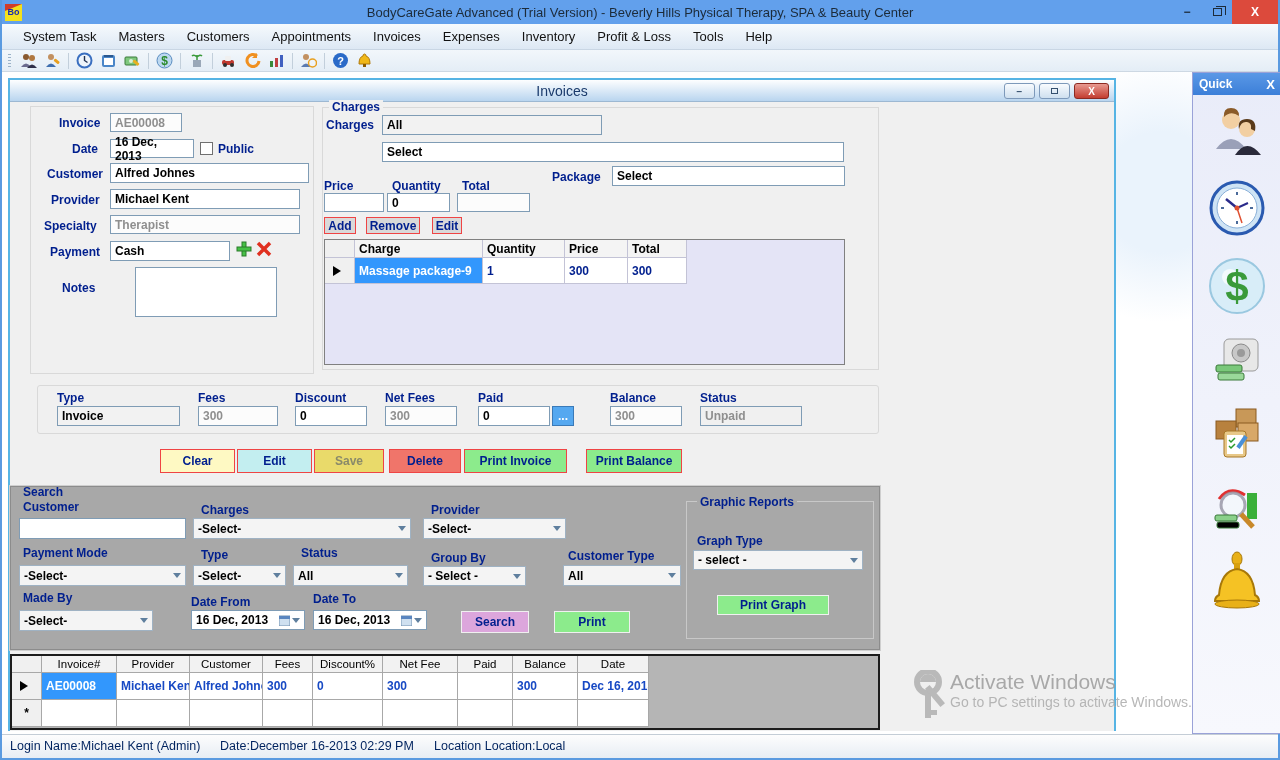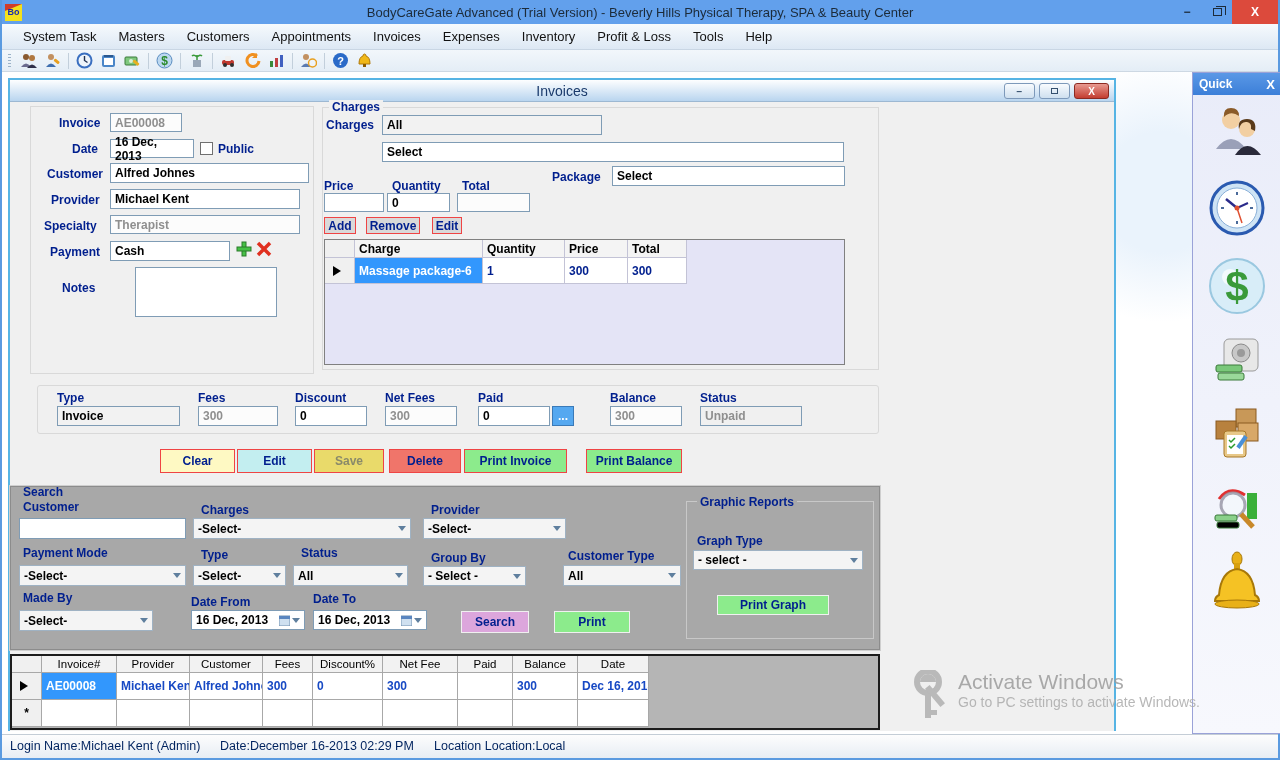--- a/index.html
+++ b/index.html
@@ -104,21 +104,21 @@
   .quick-title { font:bold 12px "Liberation Sans",sans-serif; color:#fff; }
   .quick-x { color:#fff; font:bold 13px "Liberation Sans",sans-serif; }
   .quick-icons { display:flex; flex-direction:column; align-items:center; gap:16px; padding-top:12px; }
 
   
   .statusbar { position:relative; height:24px; background:linear-gradient(#fdfdfd,#e7edf4);
     border-top:1px solid #c4cdd6; }
   .sseg { position:absolute; top:4px; font-size:12.5px; color:#00235f; white-space:nowrap; }
 
   
-  .watermark { position:absolute; left:912px; top:598px; display:flex; gap:8px; align-items:flex-start;
+  .watermark { position:absolute; left:912px; top:598px; display:flex; gap:0; align-items:flex-start;
     opacity:.85; pointer-events:none; }
   .wm-text1 { font-size:21px; color:#9c9c9c; }
   .wm-text2 { font-size:14px; color:#ababab; }
 </style>
 </head>
 <body>
 
 <div class="frame">
 
   <div class="titlebar">
@@ -341,21 +341,21 @@
             <div class="cell sel-cell" style="width:30px; height:18px;"></div>
             <div class="cell" style="width:128px; height:18px;">Charge</div>
             <div class="cell" style="width:82px; height:18px;">Quantity</div>
             <div class="cell" style="width:63px; height:18px;">Price</div>
             <div class="cell" style="width:59px; height:18px;">Total</div>
           </div>
           <div class="crow cdata">
             <div class="cell sel-cell" style="width:30px; height:26px;">
                 <span class="tri"></span>
               </div>
-            <div class="cell sel-inv" style="width:128px; height:26px;">Massage package-6</div>
+            <div class="cell sel-inv" style="width:128px; height:26px;">Massage package-9</div>
             <div class="cell" style="width:82px; height:26px;">1</div>
             <div class="cell" style="width:63px; height:26px;">300</div>
             <div class="cell" style="width:59px; height:26px;">300</div>
           </div>
         </div>
 
         <div class="gb" style="left:27px; top:283px; width:842px; height:49px; border-radius:3px;"></div>
         <span class="lbl" style="left:47px; top:289px;">Type</span>
         <div class="cmb" style="left:47px; top:304px; width:123px; height:20px; background:#f2f2f2;">
             <span>Invoice</span>

